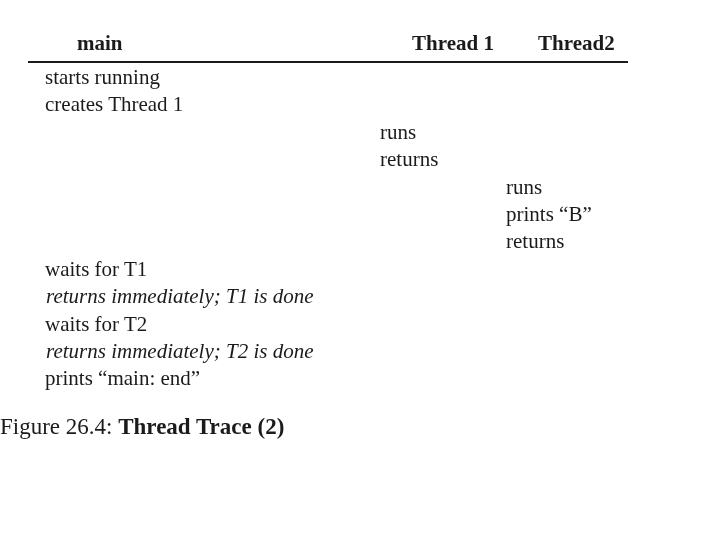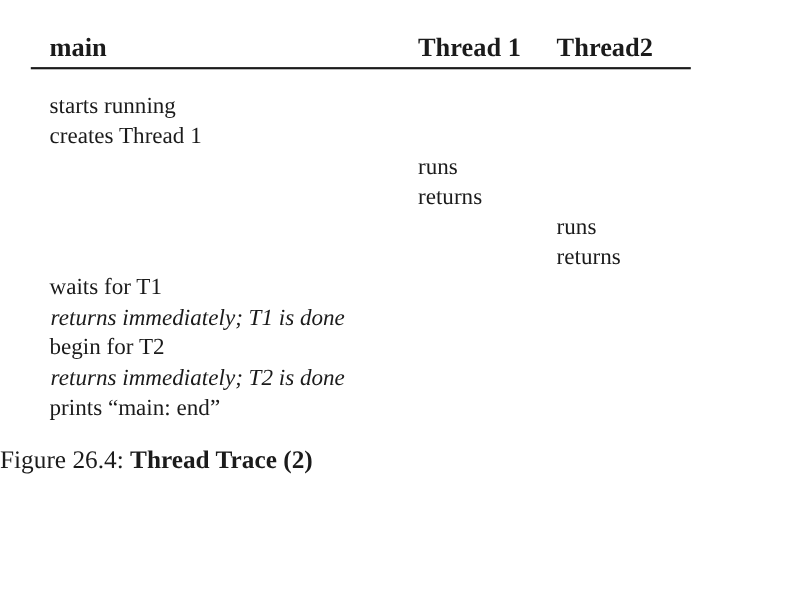--- a/index.html
+++ b/index.html
@@ -9,35 +9,36 @@
     height: 543px;
     background: #ffffff;
     color: #1b1b1b;
     font-family: "Liberation Serif", "DejaVu Serif", serif;
     overflow: hidden;
   }
   .table { padding-top: 31px; }
   .header-row {
     position: relative;
     height: 26px;
-    font-size: 24px;
+    font-size: 21px;
     font-weight: bold;
     white-space: nowrap;
+    margin-left: 32px;
   }
   .hdr { position: absolute; top: 0; }
   .hdr-main    { left: 45px; }
   .hdr-thread1 { left: 380px; }
   .hdr-thread2 { left: 506px; }
   .rule {
     margin: 4px 0 0 28px;
     width: 600px;
     height: 0;
     border-top: 2px solid #1b1b1b;
   }
-  .rows { padding-top: 20px; }
+  .rows { padding-top: 1px; }
   .line {
     font-size: 21px;
     line-height: 27.4px;
     height: 27.4px;
     white-space: nowrap;
   }
   .col-main    { margin-left: 45px; }
   .col-thread1 { margin-left: 380px; }
   .col-thread2 { margin-left: 506px; }
   .italic-indent { font-style: italic; margin-left: 46px; }
@@ -60,24 +61,25 @@
       <span class="hdr hdr-thread1">Thread 1</span>
       <span class="hdr hdr-thread2">Thread2</span>
     </div>
     <div class="rule"></div>
     <div class="rows" id="rows">
         <div class="line col-main">starts running</div>
         <div class="line col-main">creates Thread 1</div>
         <div class="line col-thread1">runs</div>
         <div class="line col-thread1">returns</div>
         <div class="line col-thread2">runs</div>
+        <div class="line col-thread2">prints “B”</div>
         <div class="line col-thread2">returns</div>
         <div class="line col-main">waits for T1</div>
         <div class="line col-main italic-indent">returns immediately; T1 is done</div>
-        <div class="line col-main">begin for T2</div>
+        <div class="line col-main">waits for T2</div>
         <div class="line col-main italic-indent">returns immediately; T2 is done</div>
         <div class="line col-main">prints “main: end”</div>
       </div>
   </div>
   <div class="caption">
     <span>Figure 26.4: </span><span class="bold">Thread Trace (2)</span>
   </div>
 </div>
 
 </body></html>

